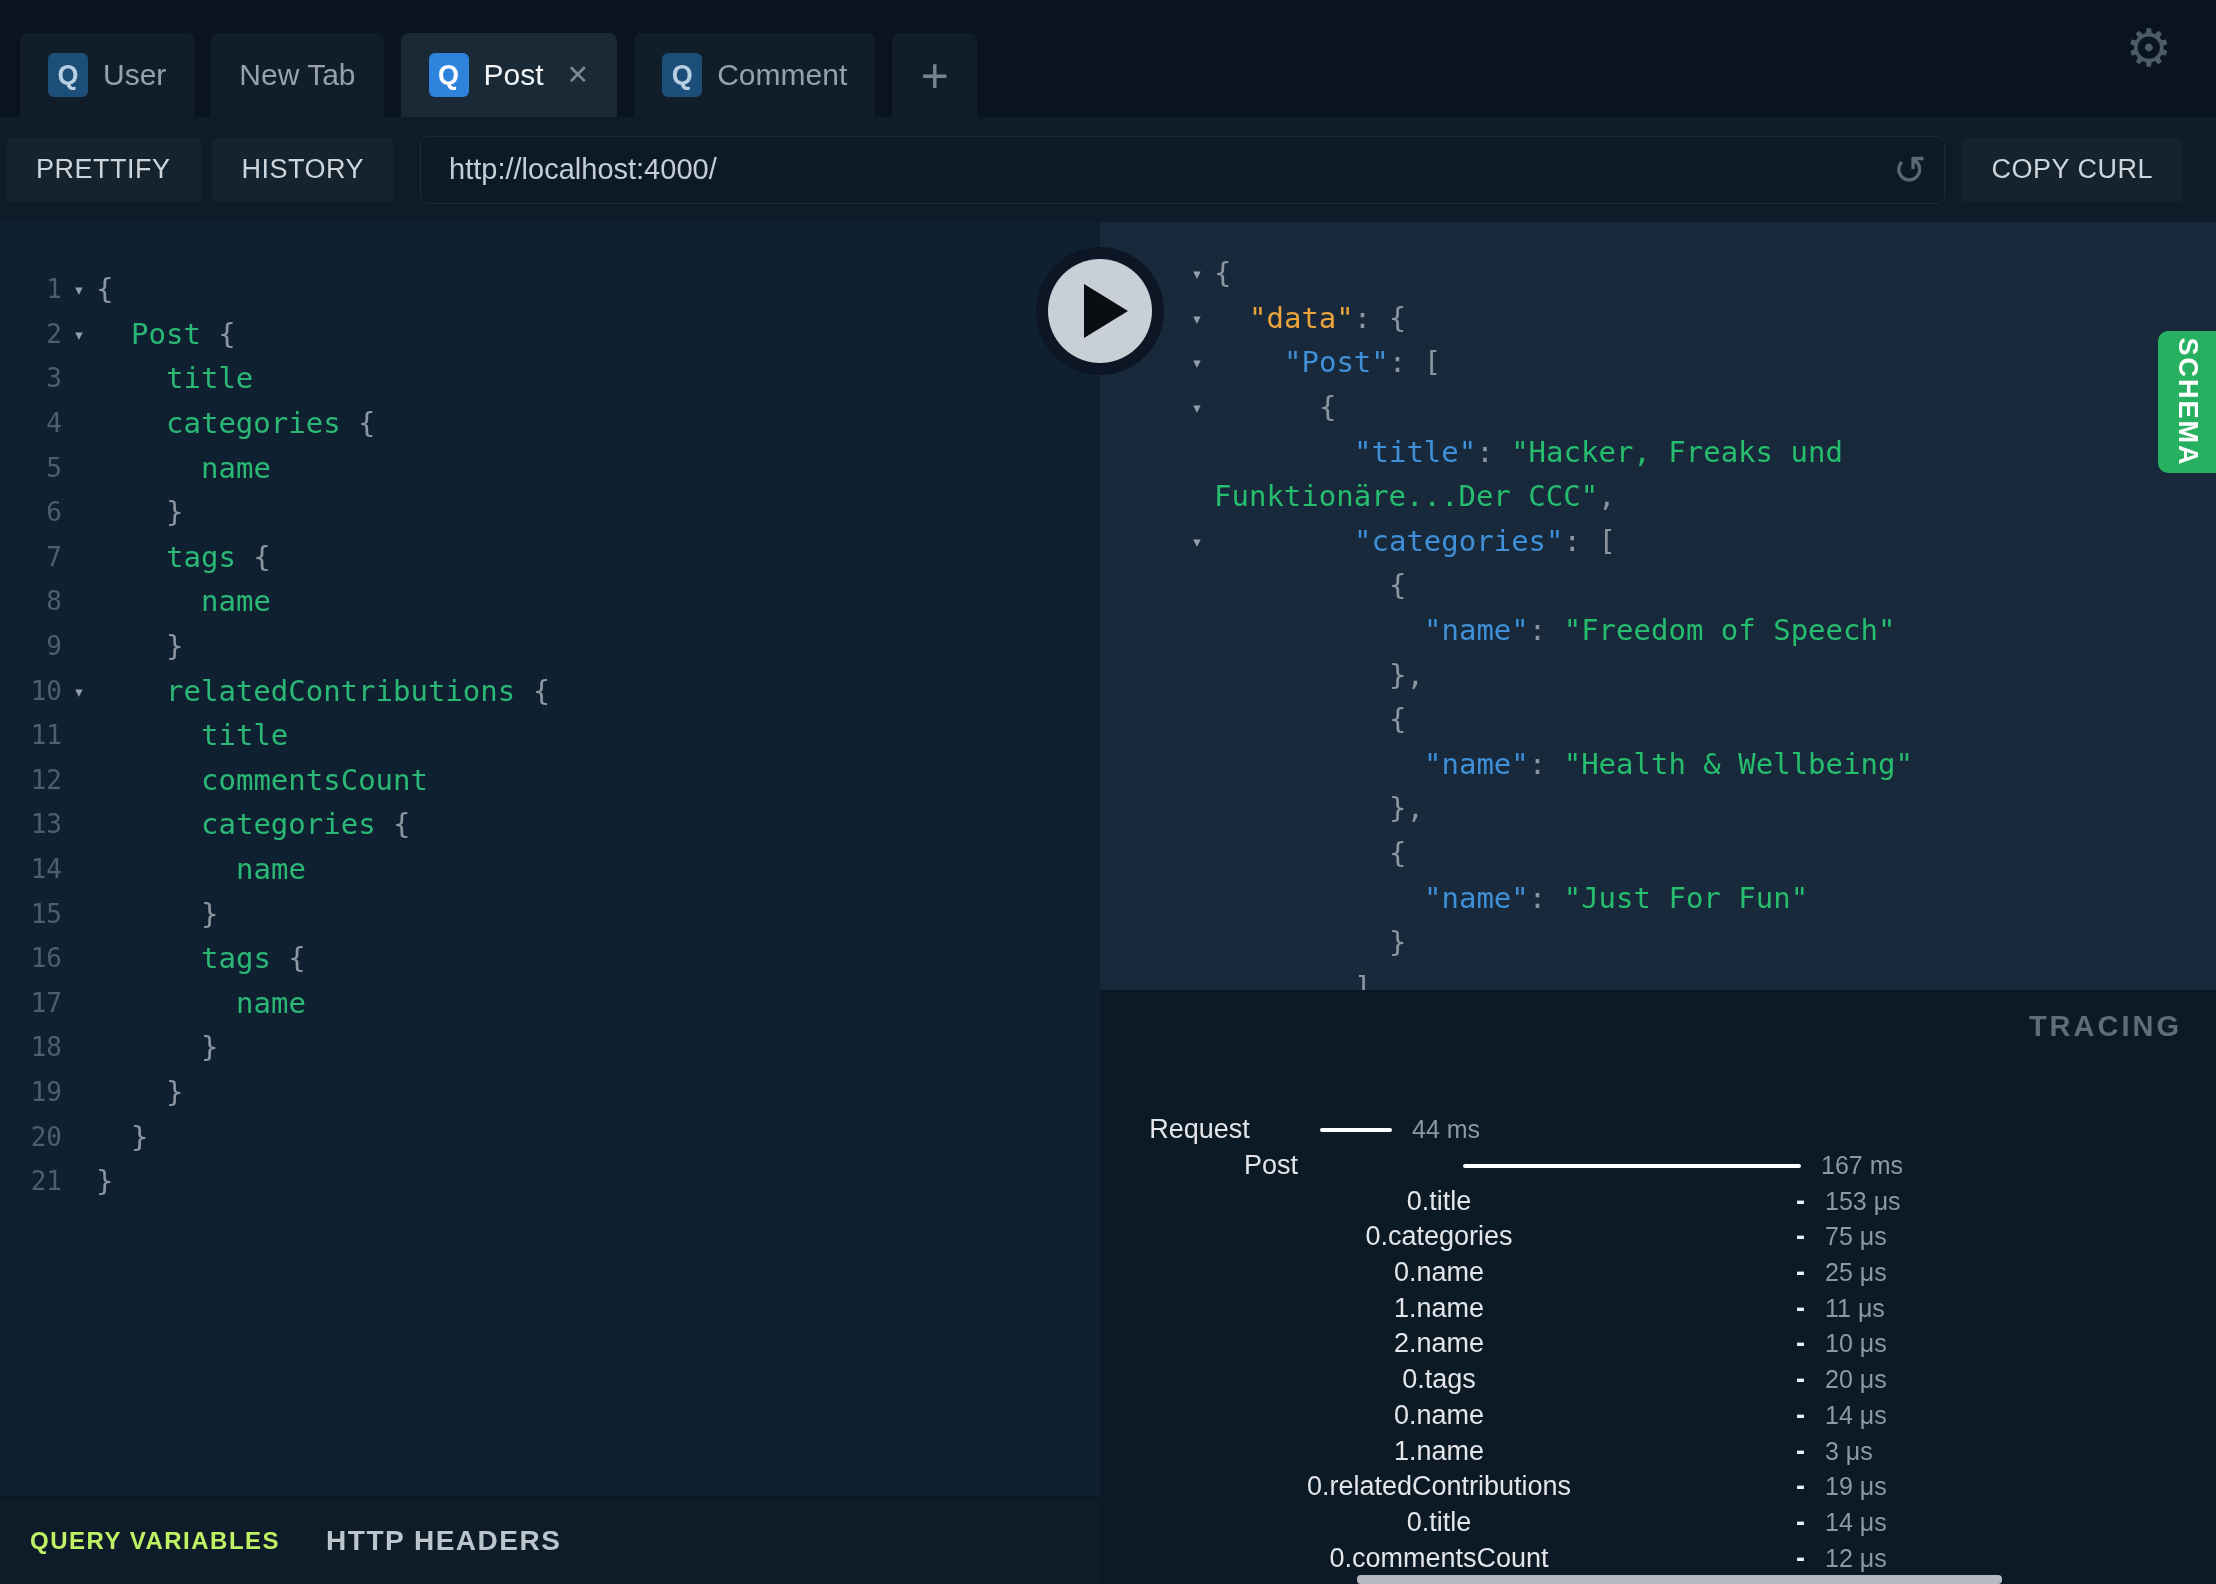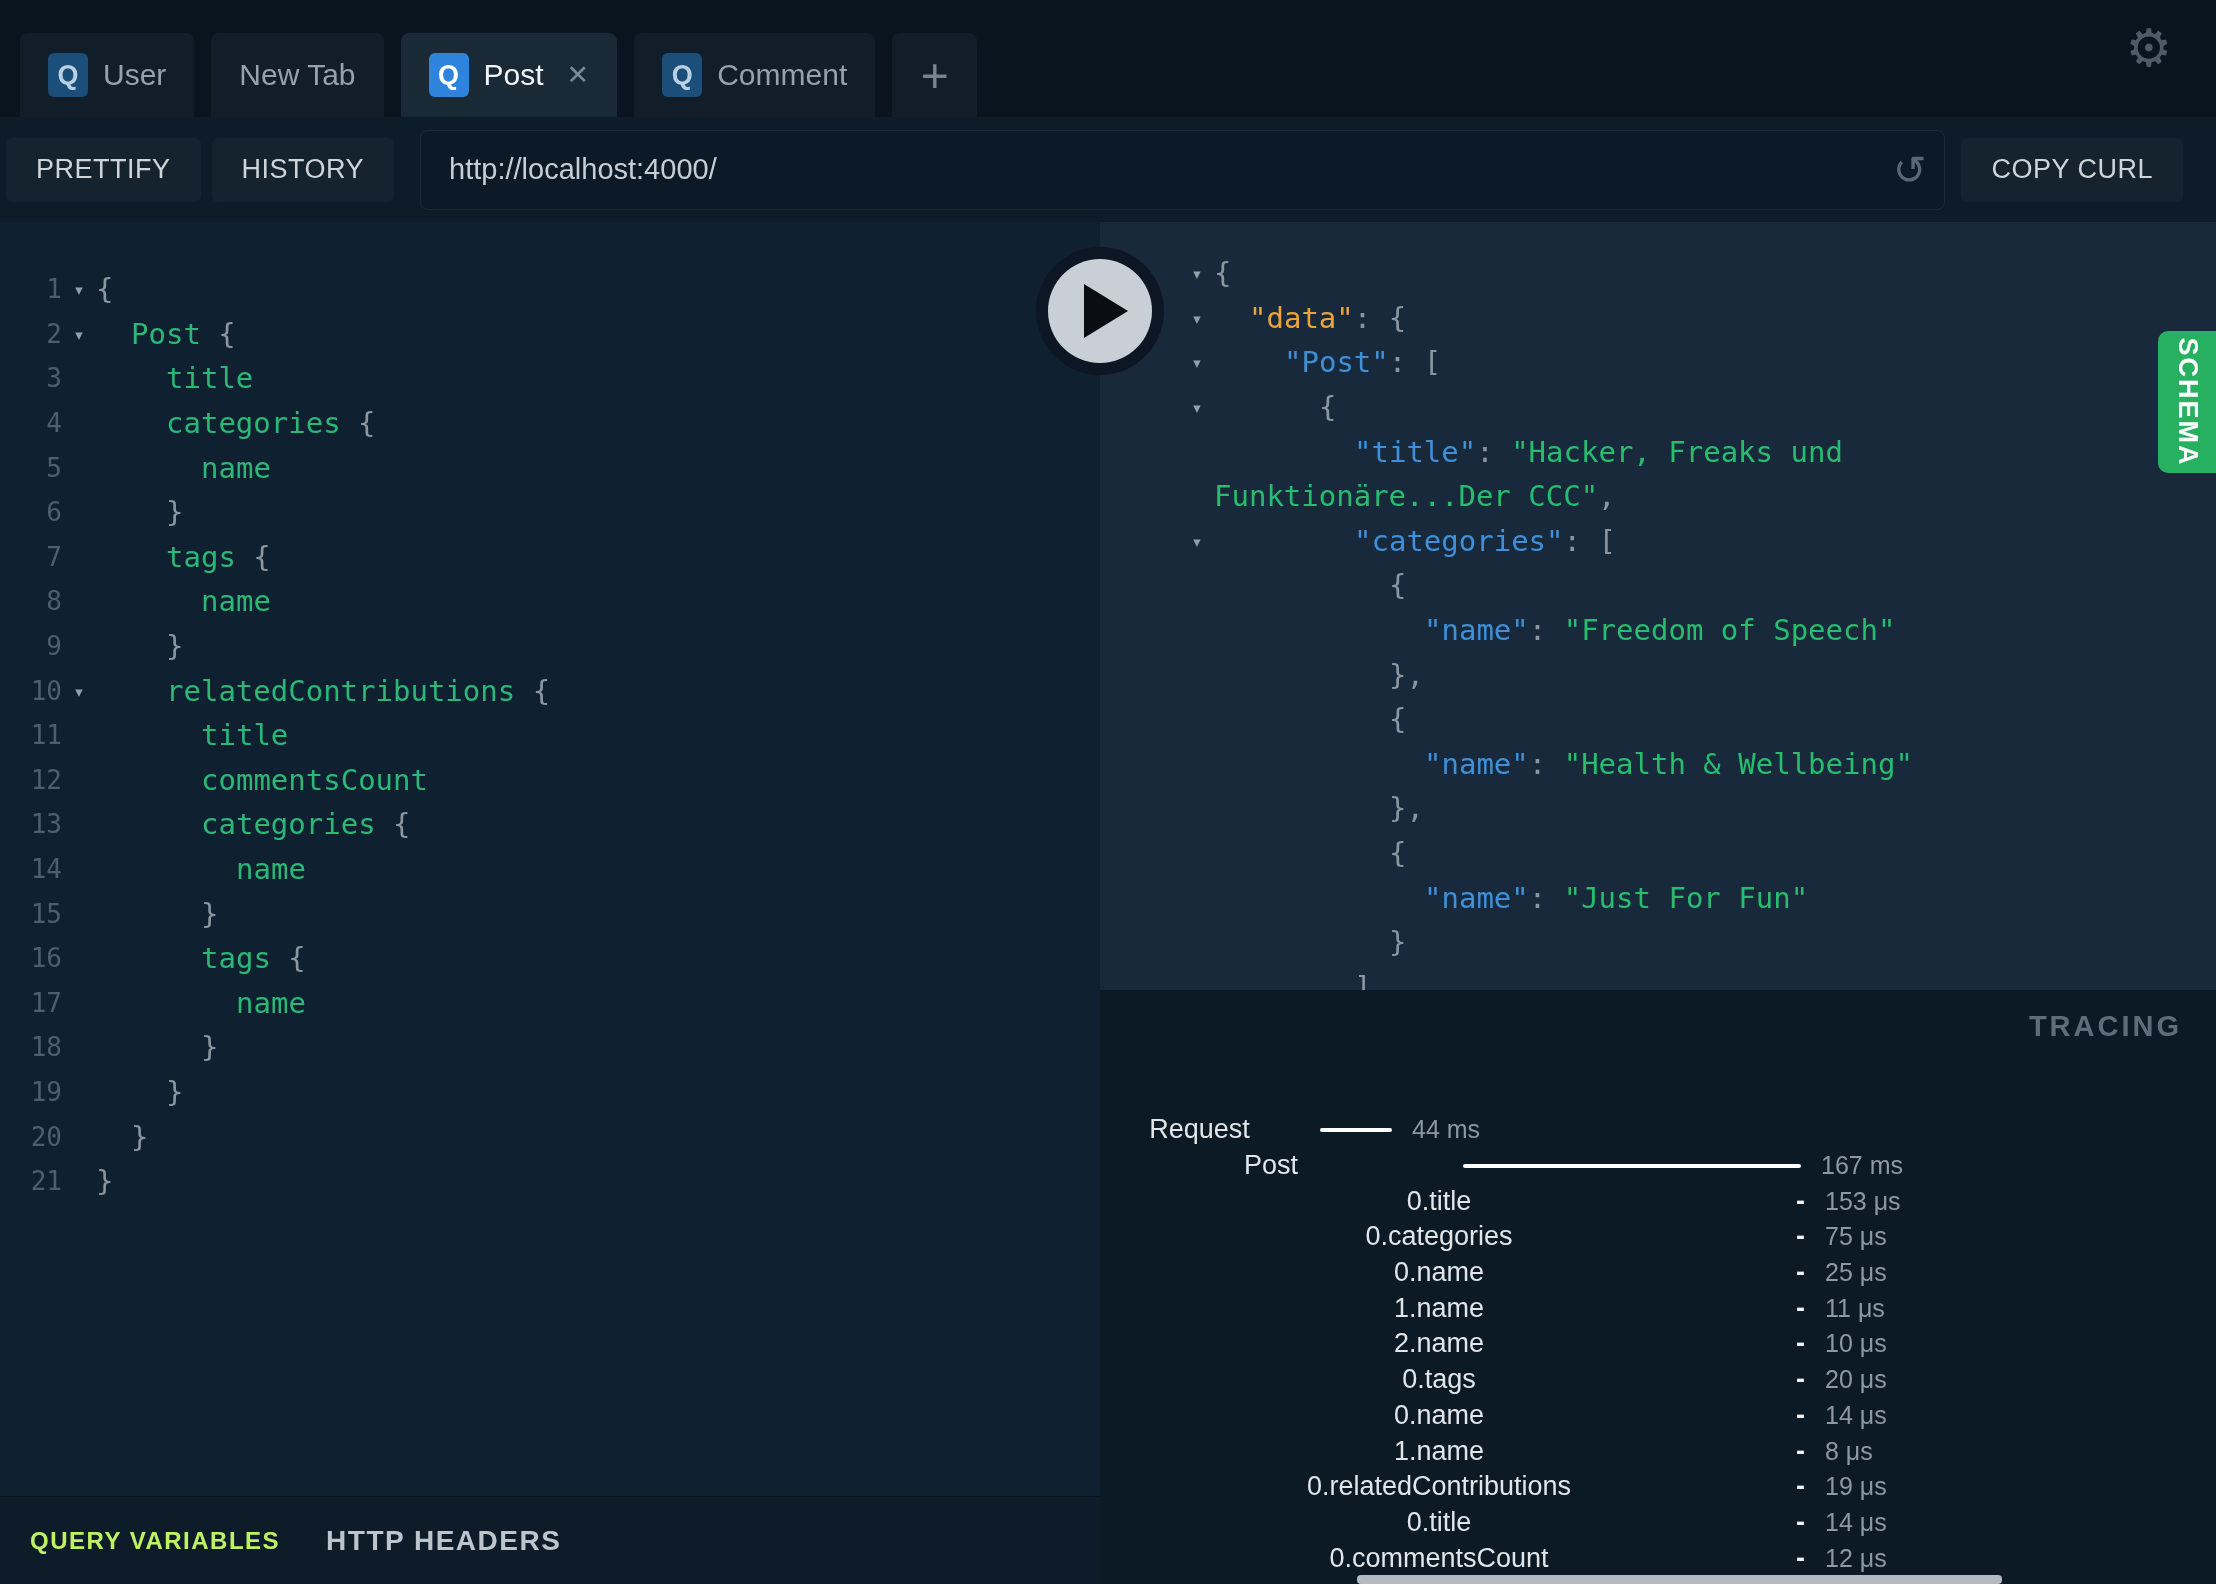--- a/index.html
+++ b/index.html
@@ -32,21 +32,21 @@
   .gear { position:absolute; right:44px; top:22px; font-size:52px; color:#4d5b69; line-height:1; cursor:pointer; }
 
   
   .toolbar { height:105px; background:#0e1c29; display:flex; align-items:center; padding:0 22px 0 6px; }
   .tbtn {
     height:64px; background:#15232f; color:#cdd5da; font-size:27px; letter-spacing:0.5px;
     display:flex; align-items:center; justify-content:center; border-radius:6px;
     padding:0 30px; margin-right:11px; cursor:pointer; white-space:nowrap;
   }
   .url-wrap {
-    flex:1; height:80px; background:#0c1926; border:1px solid #1c2a37; border-radius:8px;
+    flex:1; height:68px; background:#0c1926; border:1px solid #1c2a37; border-radius:8px;
     display:flex; align-items:center; padding:0 18px 0 26px; margin:0 16px 0 15px;
   }
   .url-input {
     flex:1; background:transparent; border:none; outline:none;
     color:#c6ced5; font-size:29px; font-family:"Liberation Sans",sans-serif;
   }
   .reload { color:#5a6874; font-size:40px; line-height:1; cursor:pointer; }
 
   
   .main { position:relative; display:flex; height:1362px; }
@@ -379,21 +379,21 @@
               <span class="dur">20 μs</span>
             </div>
             <div class="trow">
               <span class="lbl lbl-field">0.name</span>
               <span class="dash">-</span>
               <span class="dur">14 μs</span>
             </div>
             <div class="trow">
               <span class="lbl lbl-field">1.name</span>
               <span class="dash">-</span>
-              <span class="dur">8 μs</span>
+              <span class="dur">3 μs</span>
             </div>
             <div class="trow">
               <span class="lbl lbl-field">0.relatedContributions</span>
               <span class="dash">-</span>
               <span class="dur">19 μs</span>
             </div>
             <div class="trow">
               <span class="lbl lbl-field">0.title</span>
               <span class="dash">-</span>
               <span class="dur">14 μs</span>

